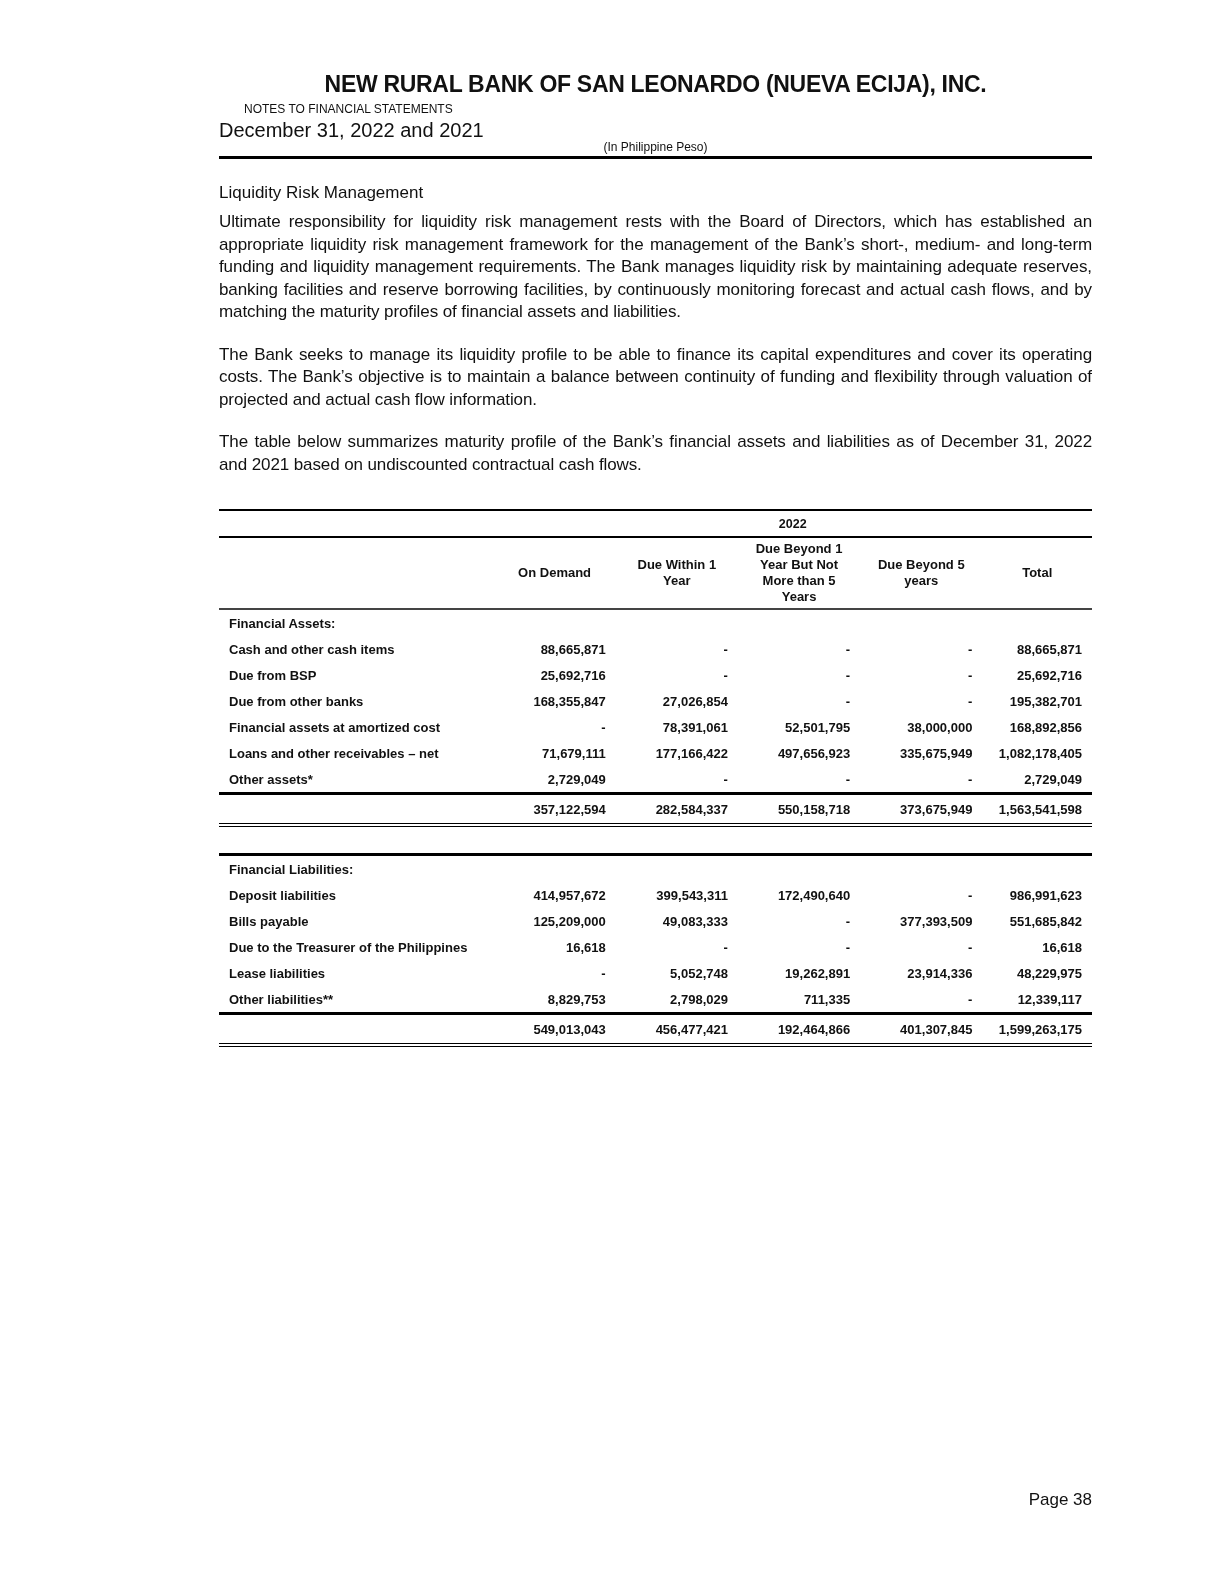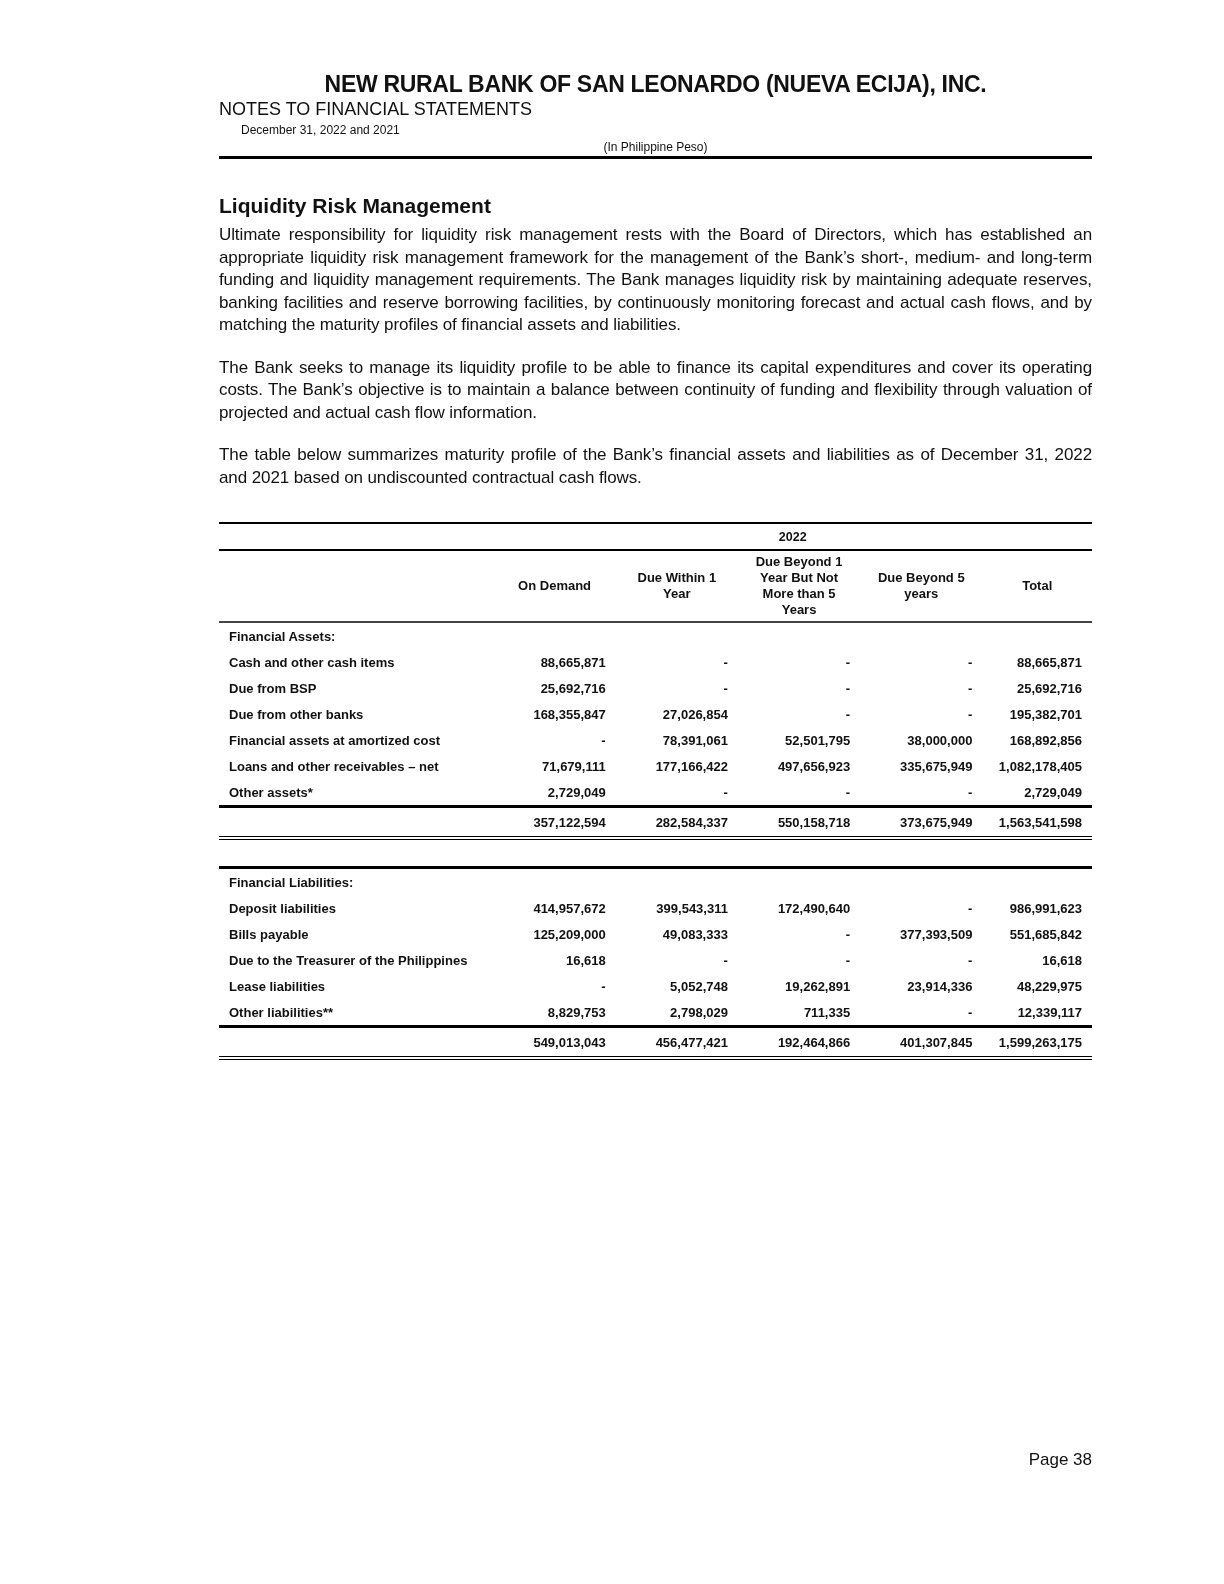--- a/index.html
+++ b/index.html
@@ -2,44 +2,44 @@
 <html><head>
   <meta charset="utf-8">
   <style>
     html, body { margin: 0; padding: 0; background: #ffffff; }
     body {
       width: 1224px; height: 1584px; position: relative; overflow: hidden;
       font-family: "Liberation Sans", sans-serif; color: #111;
     }
     .page { position: absolute; left: 219px; top: 70px; width: 873px; }
     .hdr-company { font-size: 23px; font-weight: bold; letter-spacing: -0.3px; line-height: 28px; text-align: center; }
-    .hdr-notes { font-size: 18px; line-height: 22px; }
-    .hdr-date { font-size: 12px; line-height: 20px; margin-left: 22px; }
+    .hdr-notes { font-size: 12px; line-height: 22px; margin-left: 25px; }
+    .hdr-date { font-size: 20px; line-height: 20px; }
     .hdr-currency { font-size: 12px; line-height: 14px; text-align: center; }
     .hdr-rule { border-top: 3px solid #000; margin-top: 2px; }
-    .section-title { font-size: 21px; font-weight: bold; margin-top: 37px; line-height: 20px; }
+    .section-title { font-size: 17px; font-weight: normal; margin-top: 24px; line-height: 20px; }
     .para { font-size: 17px; line-height: 22.5px; text-align: justify; margin-top: 20px; letter-spacing: -0.1px; }
     .para.first { margin-top: 8px; }
 
     table.mat { width: 873px; border-collapse: collapse; margin-top: 33px; font-size: 13px; font-weight: bold; table-layout: fixed; }
     table.mat td { padding: 0 10px 0 10px; vertical-align: middle; }
     .col-label { width: 238px; }
     .col-num { width: 106px; text-align: right; }
     .col-total { width: 95px; text-align: right; }
     tr.year-row td { border-top: 2px solid #000; border-bottom: 2px solid #000; height: 25px; text-align: center; font-size: 12.5px; }
     tr.colhead td { height: 70px; text-align: center; font-size: 13px; line-height: 16px; border-bottom: 2px solid #444; }
     tr.section td { height: 26px; }
     tr.item td { height: 26px; line-height: 15px; }
     tr.item td.num, tr.total td.num { text-align: right; }
     tr.total td { height: 28px; border-top: 3px solid #000; }
     tr.total.asset-total td { border-bottom: 4px double #000; }
     tr.total.liab-total td { border-bottom: 4px double #000; }
     tr.spacer td { height: 26px; }
     tr.liab-start td { border-top: 3px solid #000; }
-    .page-number { position: absolute; right: 132px; top: 1450px; font-size: 17px; }
+    .page-number { position: absolute; right: 132px; top: 1490px; font-size: 17px; }
   </style>
 </head>
 <body>
 
 <div class="page">
   <div class="hdr-company">NEW RURAL BANK OF SAN LEONARDO (NUEVA ECIJA), INC.</div>
   <div class="hdr-notes">NOTES TO FINANCIAL STATEMENTS</div>
   <div class="hdr-date">December 31, 2022 and 2021</div>
   <div class="hdr-currency">(In Philippine Peso)</div>
   <div class="hdr-rule"></div>

